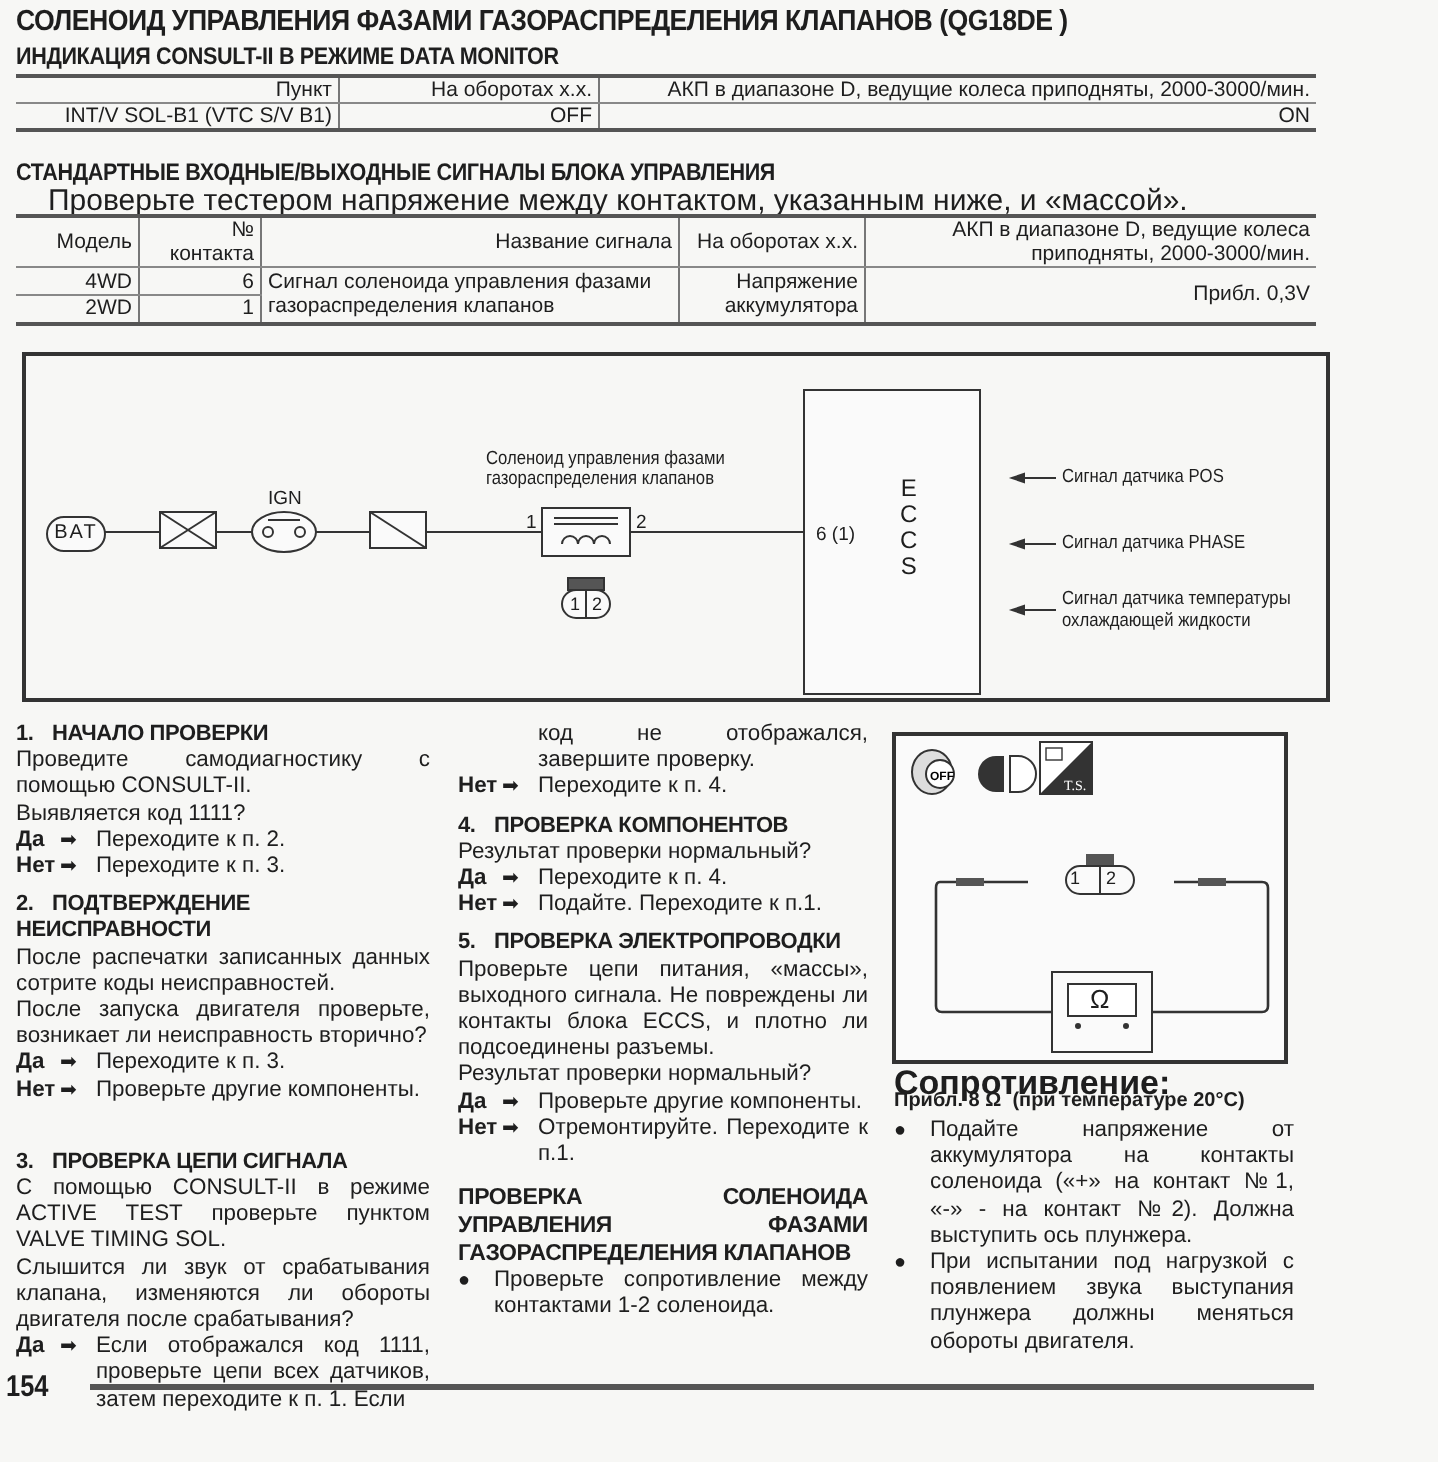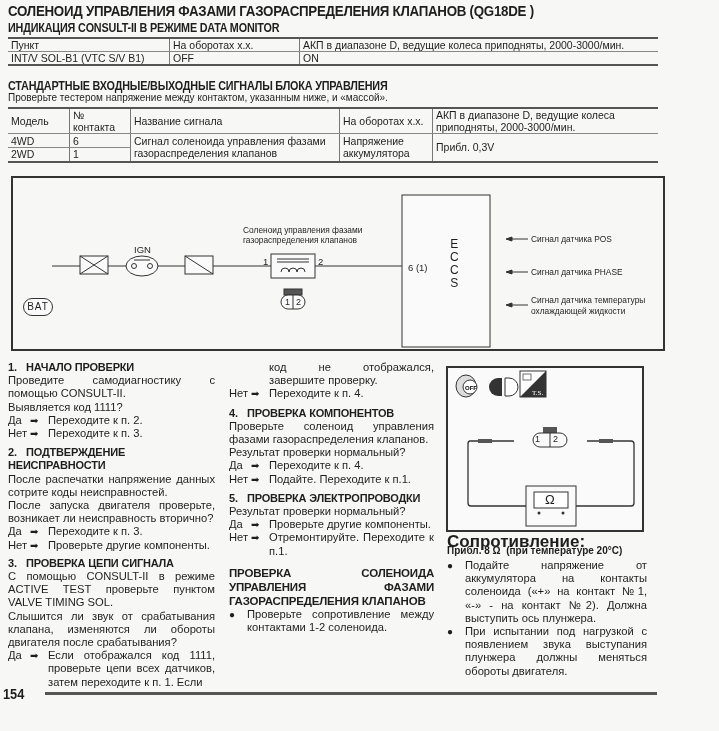--- a/index.html
+++ b/index.html
@@ -1,32 +1,32 @@
 <!DOCTYPE html>
 <html><head>
 <meta charset="utf-8">
 <style>
   html, body { margin:0; padding:0; }
   body { width:719px; height:731px; background:#f7f7f5; position:relative; overflow:hidden;
          font-family:"Liberation Sans", sans-serif; color:#1e1e1e; }
   .abs { position:absolute; }
   .h1 { font-weight:bold; font-size:14.5px; letter-spacing:-0.3px; transform:scaleX(0.92); transform-origin:left; white-space:nowrap; }
   .h2 { font-weight:bold; font-size:12px; letter-spacing:-0.2px; transform:scaleX(0.9); transform-origin:left; white-space:nowrap; }
-  .small { font-size:10px; white-space:nowrap; }
+  .small { font-size:15px; white-space:nowrap;margin-left:16px; }
   table.t { position:absolute; border-collapse:collapse; font-size:10.5px; }
-  table.t td { border-left:1px solid #777; border-right:1px solid #777; border-top:1px solid #888; border-bottom:1px solid #888; text-align:left; vertical-align:middle; padding:0 3px; line-height:12px; }
+  table.t td { border-left:1px solid #777; border-right:1px solid #777; border-top:1px solid #888; border-bottom:1px solid #888; text-align:right; vertical-align:middle; padding:0 3px; line-height:12px; }
   table.t tr td:first-child { border-left:none; }
   table.t tr td:last-child { border-right:none; }
   table.t { border-top:2px solid #555; border-bottom:2px solid #555; }
   .col { position:absolute; font-size:11.2px; line-height:13.2px; text-align:justify; }
   .col p { margin:0; }
   .sec { font-weight:bold; font-size:11px; margin-top:4px; letter-spacing:-0.2px; }
   .sec .num { display:inline-block; width:18px; }
   .ans { display:flex; }
-  .ans .k { width:22px; flex:none; }
+  .ans .k { width:22px; flex:none;font-weight:bold; }
   .ans .arr { width:18px; flex:none; font-size:10px; }
   .ans .v { flex:1; }
   .ind { padding-left:40px; }
   .bul { display:flex; }
   .bul .dot { width:18px; flex:none; font-size:10px; }
   .diag-label { font-size:9.5px; line-height:11px; white-space:nowrap; }
 </style>
 </head>
 <body>
 
@@ -108,21 +108,21 @@
       <rect x="389" y="17" width="88" height="152" fill="#fafafa"></rect>
 
       <line x1="495" y1="61" x2="515" y2="61"></line>
       <line x1="495" y1="94" x2="515" y2="94"></line>
       <line x1="495" y1="127" x2="515" y2="127"></line>
       <polygon points="493,61 499,59 499,63" fill="#333"></polygon>
       <polygon points="493,94 499,92 499,96" fill="#333"></polygon>
       <polygon points="493,127 499,125 499,129" fill="#333"></polygon>
     </g>
   </svg>
-  <div class="abs" style="left:10px;top:80px;width:28px;height:16px;border:1px solid #333;border-radius:9px;font-size:10px;line-height:16px;text-align:center;background:#fafafa;letter-spacing:1px;margin-top:40px;">BAT</div>
+  <div class="abs" style="left:10px;top:80px;width:28px;height:16px;border:1px solid #333;border-radius:9px;font-size:10px;line-height:16px;text-align:center;background:#fafafa;letter-spacing:1px;">BAT</div>
   <div class="abs diag-label" style="left:121px;top:66px;">IGN</div>
   <div class="abs diag-label" style="left:230px;top:46px;transform:scaleX(0.88);transform-origin:left;">Соленоид управления фазами</div>
   <div class="abs diag-label" style="left:230px;top:56px;transform:scaleX(0.88);transform-origin:left;">газораспределения клапанов</div>
   <div class="abs diag-label" style="left:250px;top:78px;">1</div>
   <div class="abs diag-label" style="left:305px;top:78px;">2</div>
   <div class="abs diag-label" style="left:272px;top:119px;font-size:9px;">1</div>
   <div class="abs diag-label" style="left:283px;top:119px;font-size:9px;">2</div>
   <div class="abs diag-label" style="left:395px;top:84px;">6 (1)</div>
   <div class="abs" style="left:437px;top:60px;font-size:12px;line-height:13px;text-align:center;">
     <div>E</div>
@@ -145,66 +145,66 @@
       <span class="arr">➡</span>
       <span class="v">Переходите к п. 2.</span>
     </div>
   <div class="ans">
       <span class="k">Нет</span>
       <span class="arr">➡</span>
       <span class="v">Переходите к п. 3.</span>
     </div>
 
   <p class="sec" style="margin-top:6px;"><span class="num">2.</span><span>ПОДТВЕРЖДЕНИЕ НЕИСПРАВНОСТИ</span></p>
-  <p>После распечатки напряжение данных сотрите коды неисправностей.</p>
+  <p>После распечатки записанных данных сотрите коды неисправностей.</p>
   <p>После запуска двигателя проверьте, возникает ли неисправность вторично?</p>
   <div class="ans">
       <span class="k">Да</span>
       <span class="arr">➡</span>
       <span class="v">Переходите к п. 3.</span>
     </div>
   <div class="ans">
       <span class="k">Нет</span>
       <span class="arr">➡</span>
       <span class="v">Проверьте другие компоненты.</span>
     </div>
 
-  <p class="sec" style="margin-top:5px;"><span class="num">3.</span><span>ПРОВЕРКА ЦЕПИ СИГНАЛА</span></p>
+  <p class="sec" style="margin-top:23px;"><span class="num">3.</span><span>ПРОВЕРКА ЦЕПИ СИГНАЛА</span></p>
   <p>С помощью CONSULT-II в режиме ACTIVE TEST проверьте пунктом VALVE TIMING SOL.</p>
   <p>Слышится ли звук от срабатывания клапана, изменяются ли обороты двигателя после срабатывания?</p>
   <div class="ans">
       <span class="k">Да</span>
       <span class="arr">➡</span>
       <span class="v">Если отображался код 1111, проверьте цепи всех датчиков, затем переходите к п. 1. Если</span>
     </div>
 </div>
 
 <div class="col" style="left:229px;top:361px;width:205px;">
   <p class="ind">код не отображался, завершите проверку.</p>
   <div class="ans">
       <span class="k">Нет</span>
       <span class="arr">➡</span>
       <span class="v">Переходите к п. 4.</span>
     </div>
 
   <p class="sec" style="margin-top:6px;"><span class="num">4.</span><span>ПРОВЕРКА КОМПОНЕНТОВ</span></p>
-  <p>Проверьте соленоид управления фазами газораспределения клапанов.</p>
   <p>Результат проверки нормальный?</p>
   <div class="ans">
       <span class="k">Да</span>
       <span class="arr">➡</span>
       <span class="v">Переходите к п. 4.</span>
     </div>
   <div class="ans">
       <span class="k">Нет</span>
       <span class="arr">➡</span>
       <span class="v">Подайте. Переходите к п.1.</span>
     </div>
 
   <p class="sec" style="margin-top:6px;"><span class="num">5.</span><span>ПРОВЕРКА ЭЛЕКТРОПРОВОДКИ</span></p>
+  <p>Проверьте цепи питания, «массы», выходного сигнала. Не повреждены ли контакты блока ECCS, и плотно ли подсоединены разъемы.</p>
   <p>Результат проверки нормальный?</p>
   <div class="ans">
       <span class="k">Да</span>
       <span class="arr">➡</span>
       <span class="v">Проверьте другие компоненты.</span>
     </div>
   <div class="ans">
       <span class="k">Нет</span>
       <span class="arr">➡</span>
       <span class="v">Отремонтируйте. Переходите к п.1.</span>

